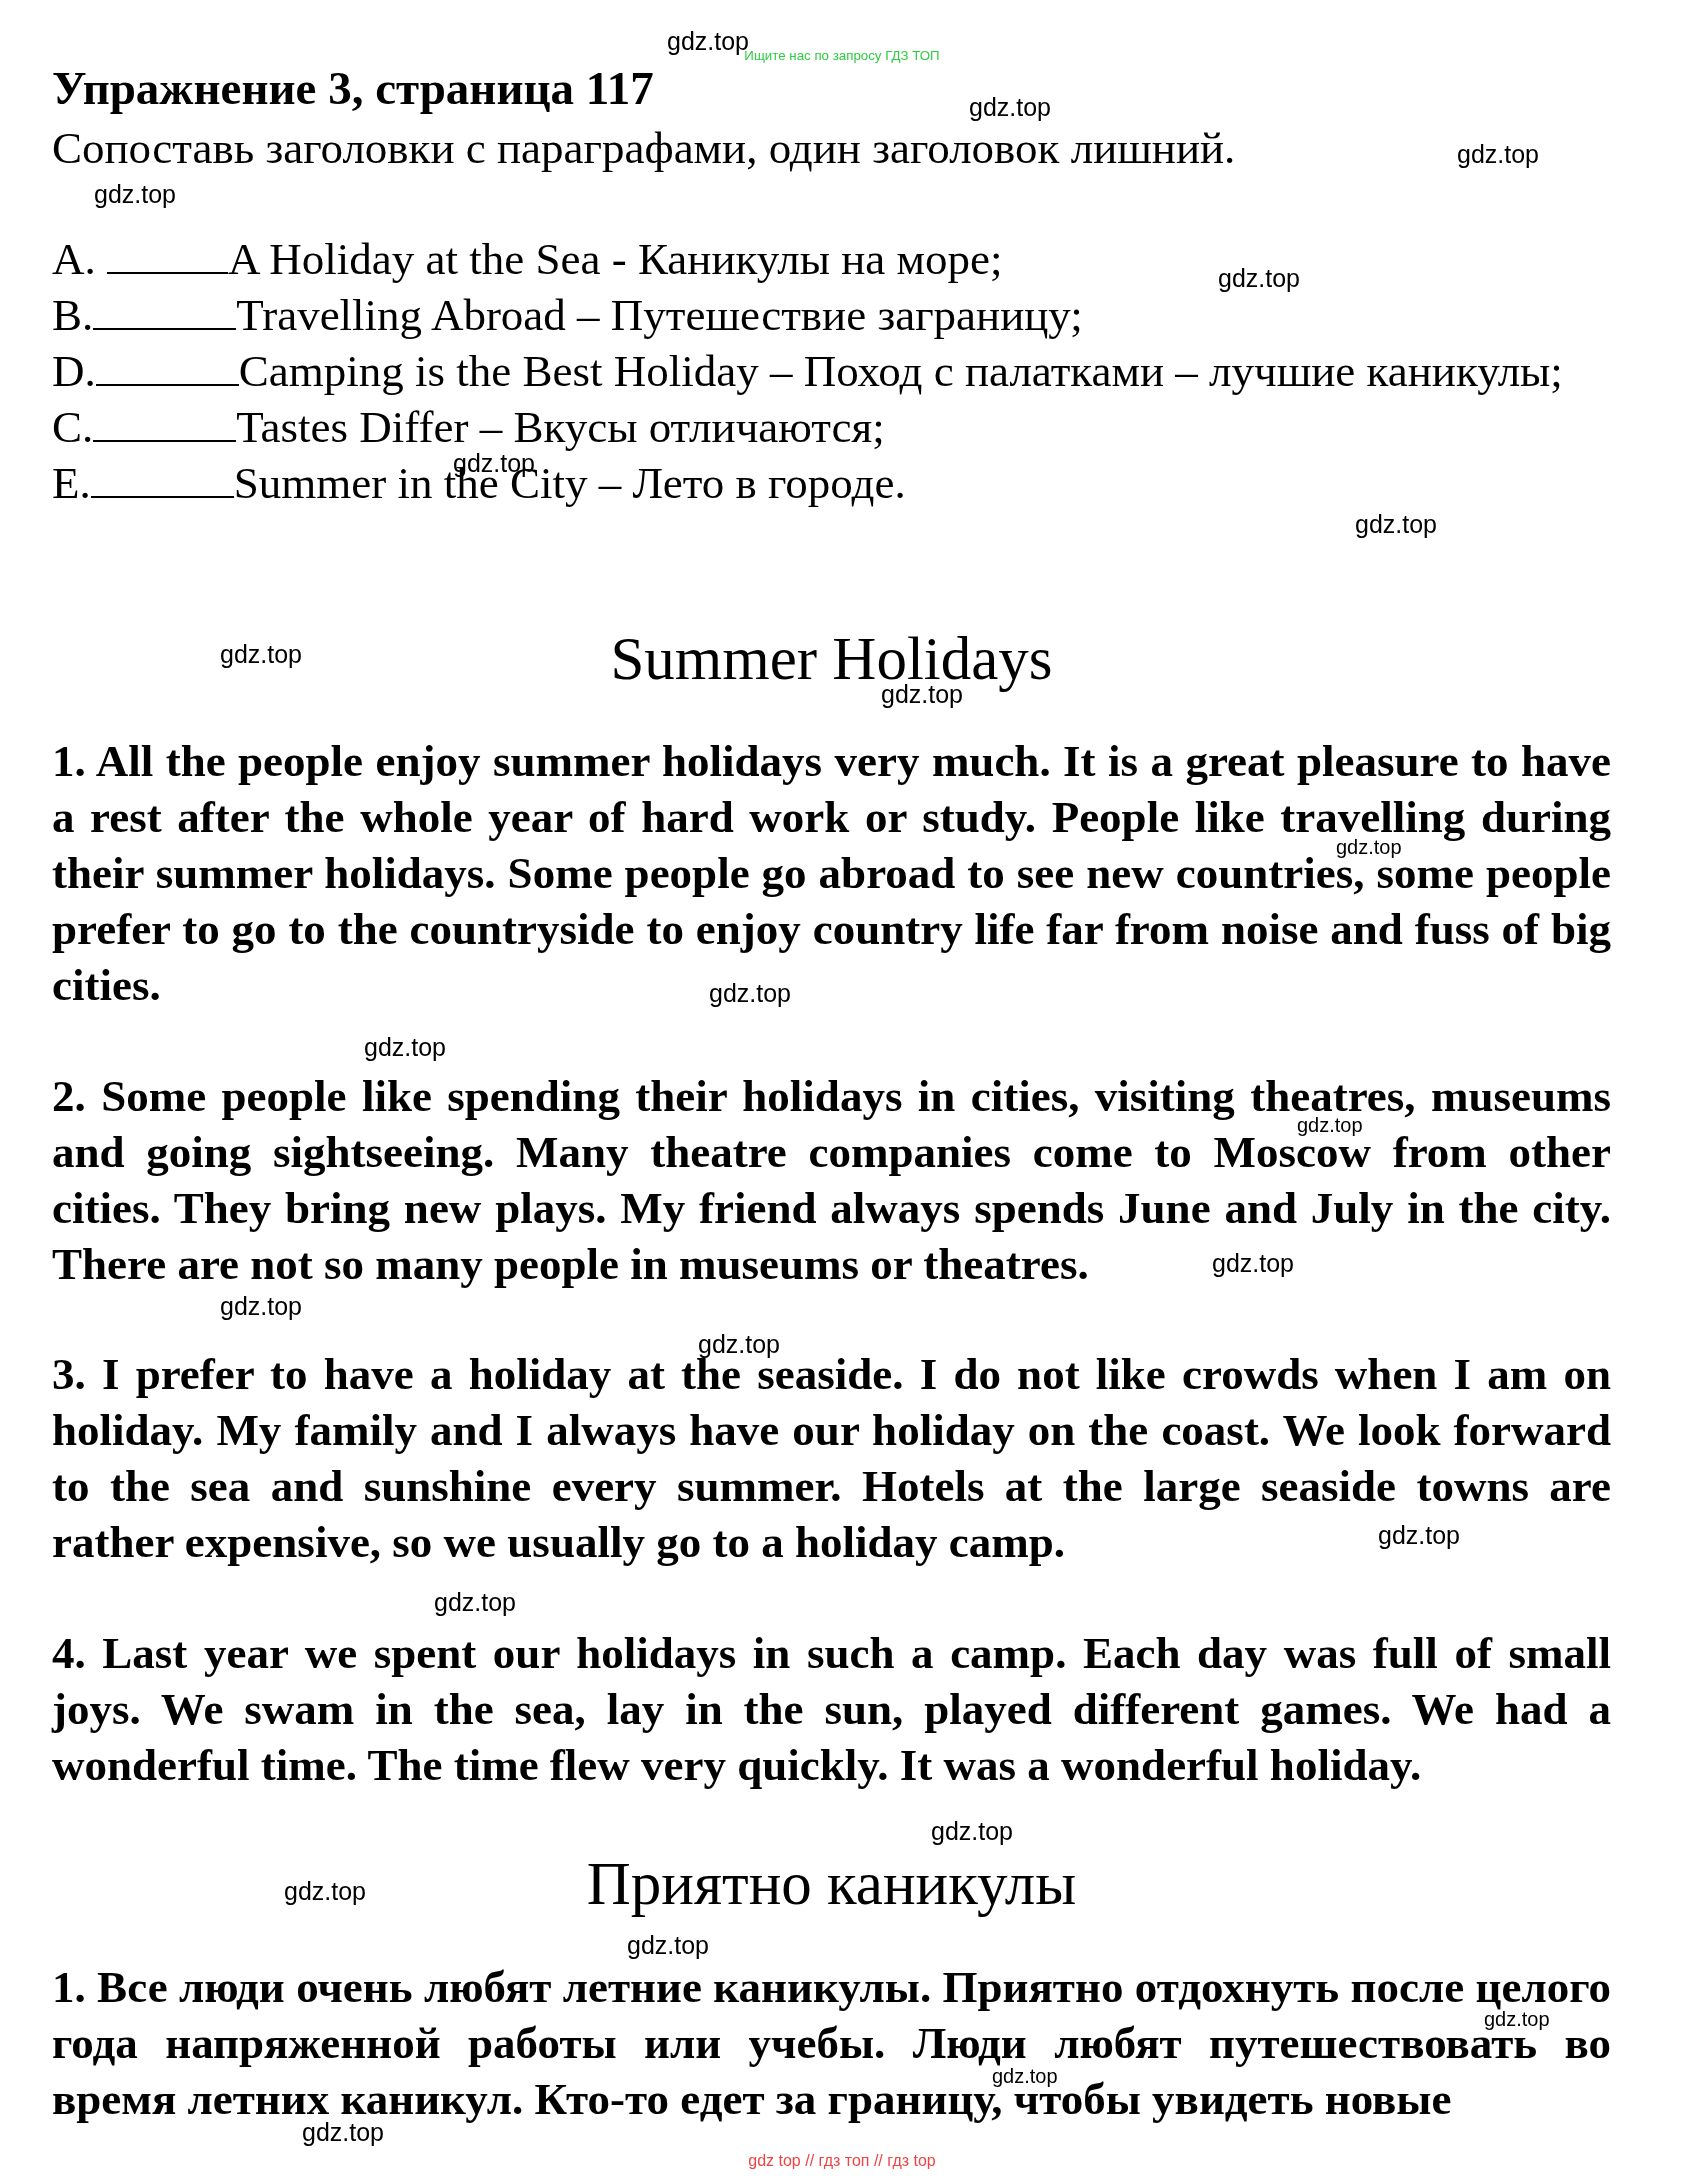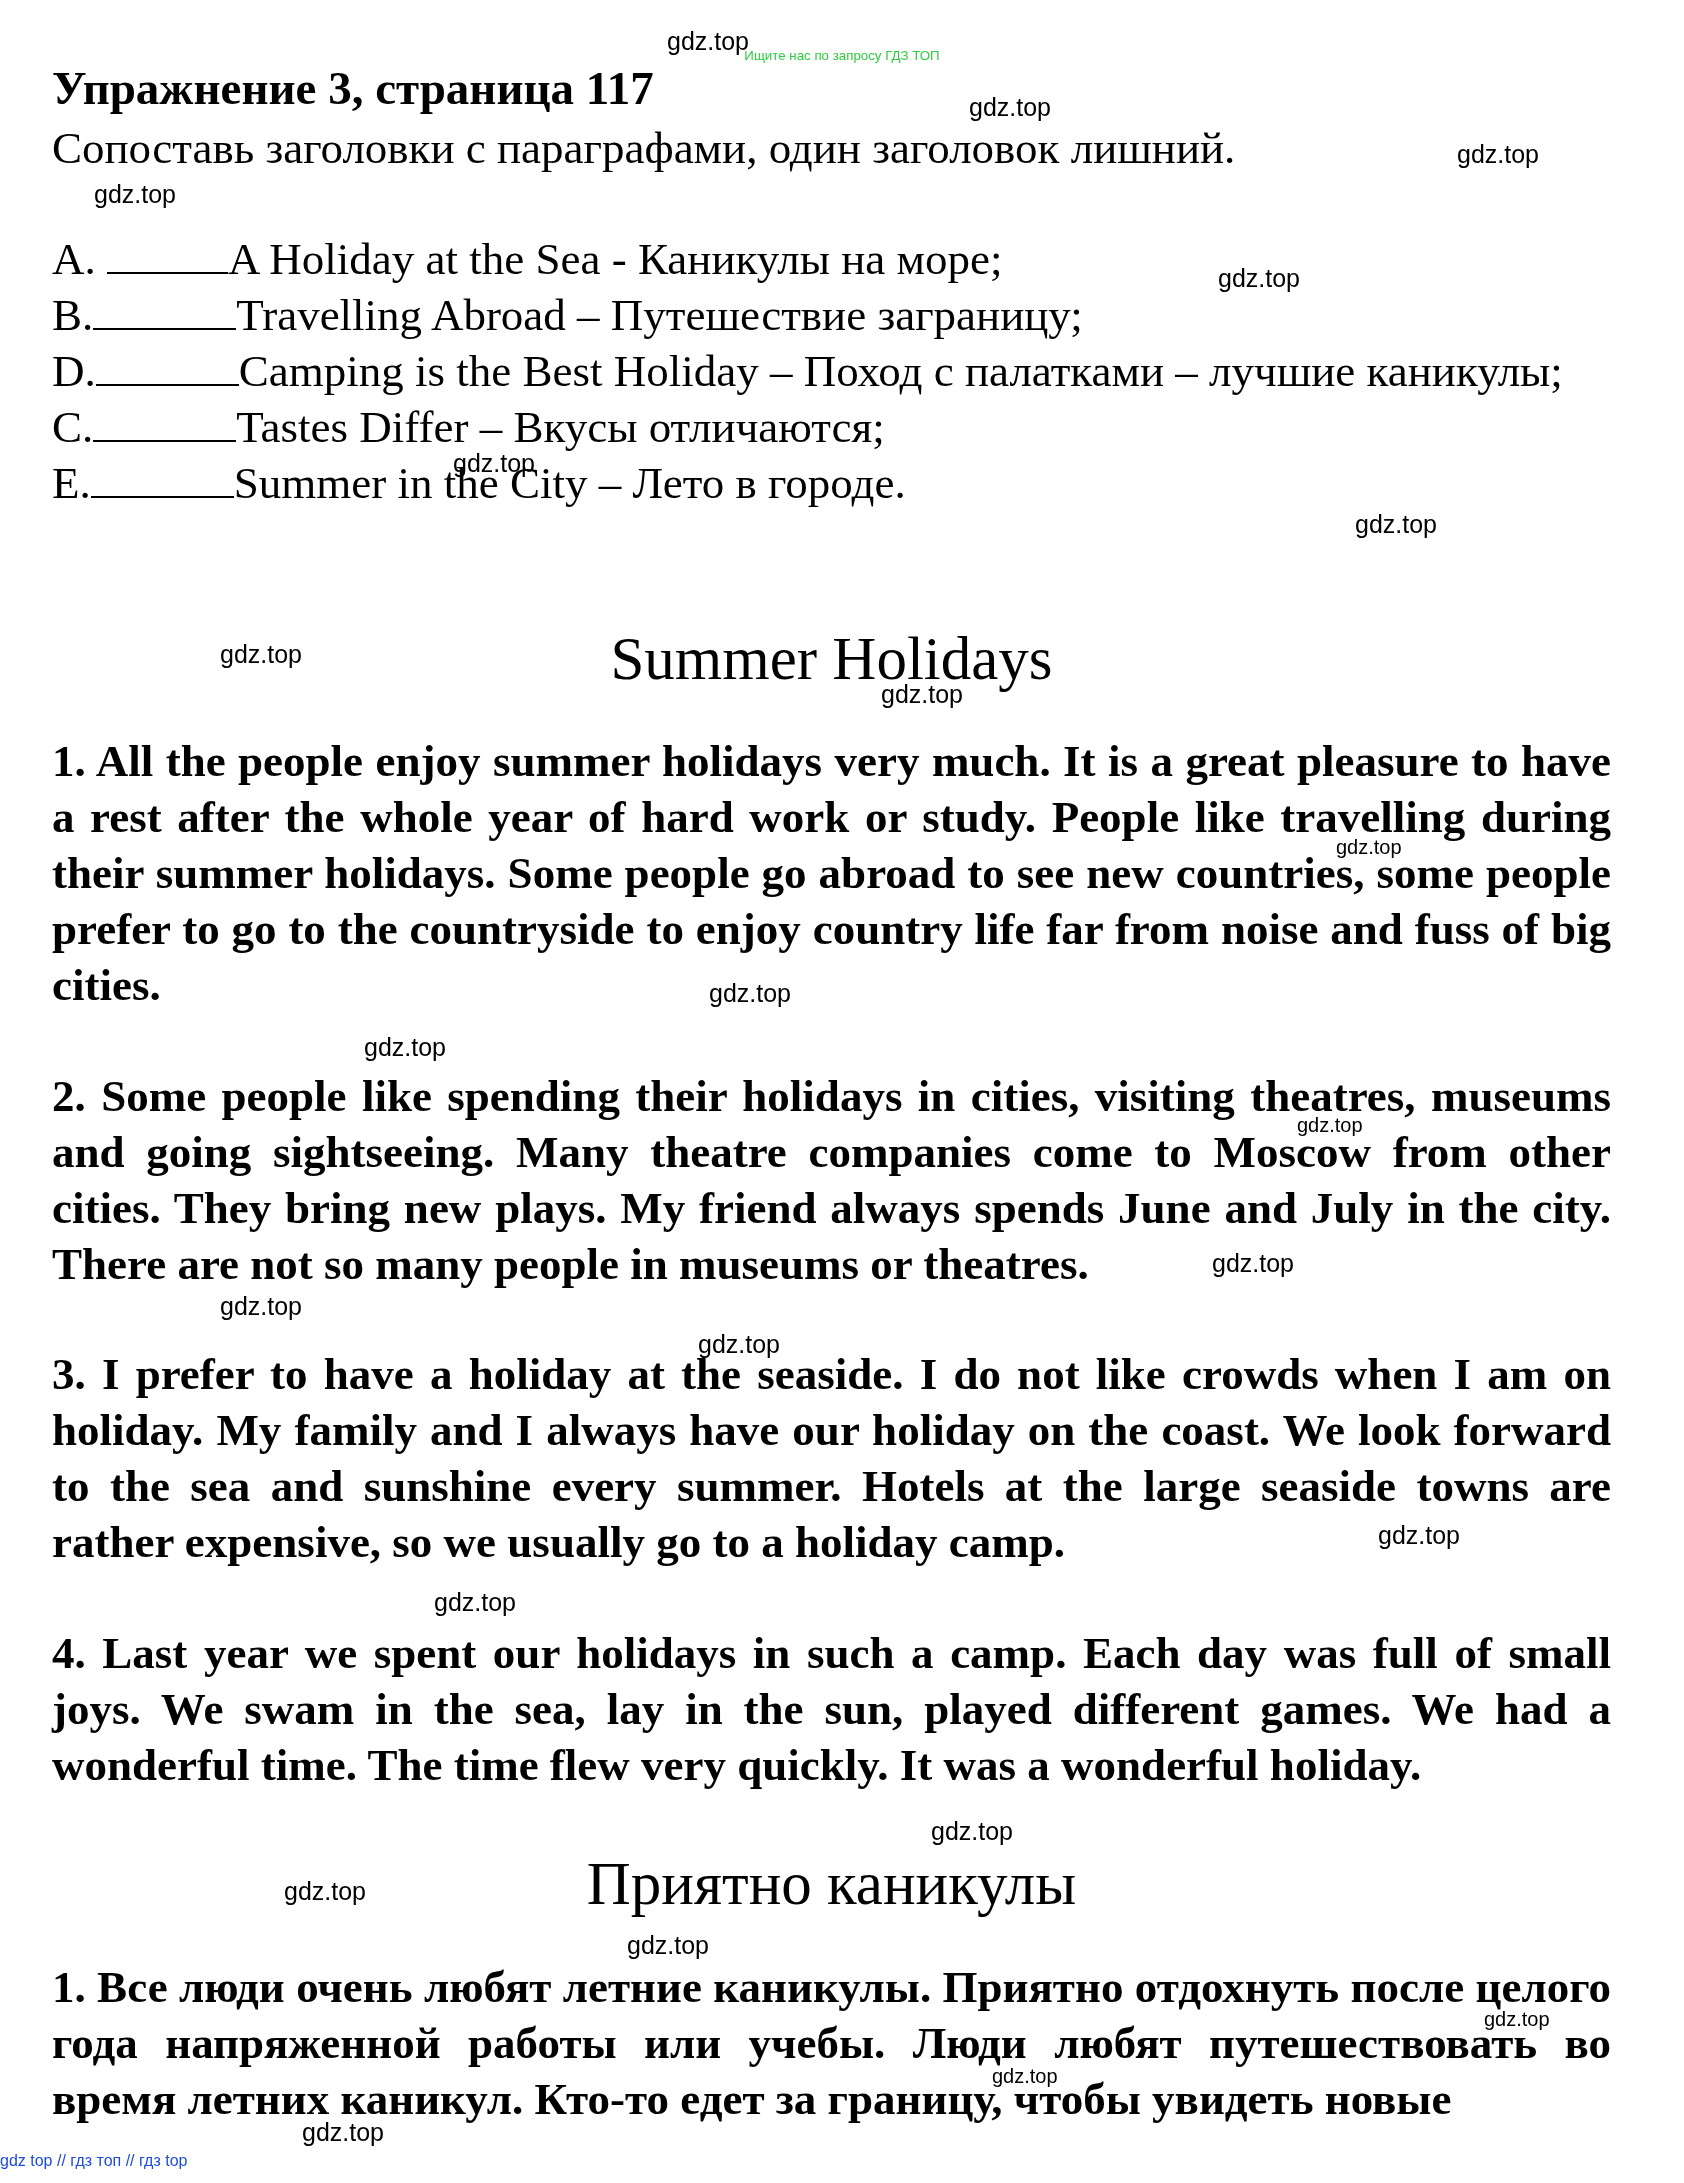--- a/index.html
+++ b/index.html
@@ -1,20 +1,20 @@
 <!DOCTYPE html>
 <html style="font-size:13.3px"><head>
 <meta charset="utf-8">
 <style>
   html,body{margin:0;padding:0;background:#fff;}
   body{width:1684px;height:2183px;position:relative;overflow:hidden;font-family:"Liberation Serif","DejaVu Serif",serif;color:#000;}
   .notice{position:absolute;top:1.7px;left:0;width:1684px;text-align:center;font-family:"Liberation Sans",sans-serif;font-size:13.3px;color:#2ecc40;margin-top:46px;}
   .wm{position:absolute;font-family:"Liberation Sans",sans-serif;font-size:25px;color:#000000;white-space:nowrap;}
   .wm.sm{font-size:20px;}
-  .footer{position:absolute;top:2152px;left:0;width:1684px;font-family:"Liberation Sans",sans-serif;font-size:16px;color:#1d4ed8;}
+  .footer{position:absolute;top:2152px;left:0;width:1684px;text-align:center;font-family:"Liberation Sans",sans-serif;font-size:16px;color:#ef4444;}
   .page{position:absolute;left:52px;width:1559px;top:0;}
   .title{position:absolute;top:60px;left:0;font-weight:bold;font-size:47px;line-height:1.2;}
   .subtitle{position:absolute;top:121px;left:0;font-size:45px;line-height:1.2;}
   .list{position:absolute;top:231px;left:0;width:1559px;font-size:45px;line-height:56px;}
   .list .row{text-align:justify;}
   .blank{display:inline-block;border-bottom:2.5px solid #000;height:37px;vertical-align:baseline;}
   .h2{position:absolute;left:0;width:1559px;text-align:center;font-size:61px;line-height:1.2;}
   .para{position:absolute;left:0;width:1559px;font-size:45px;line-height:56px;text-align:justify;font-weight:bold;}
 </style>
 </head>

